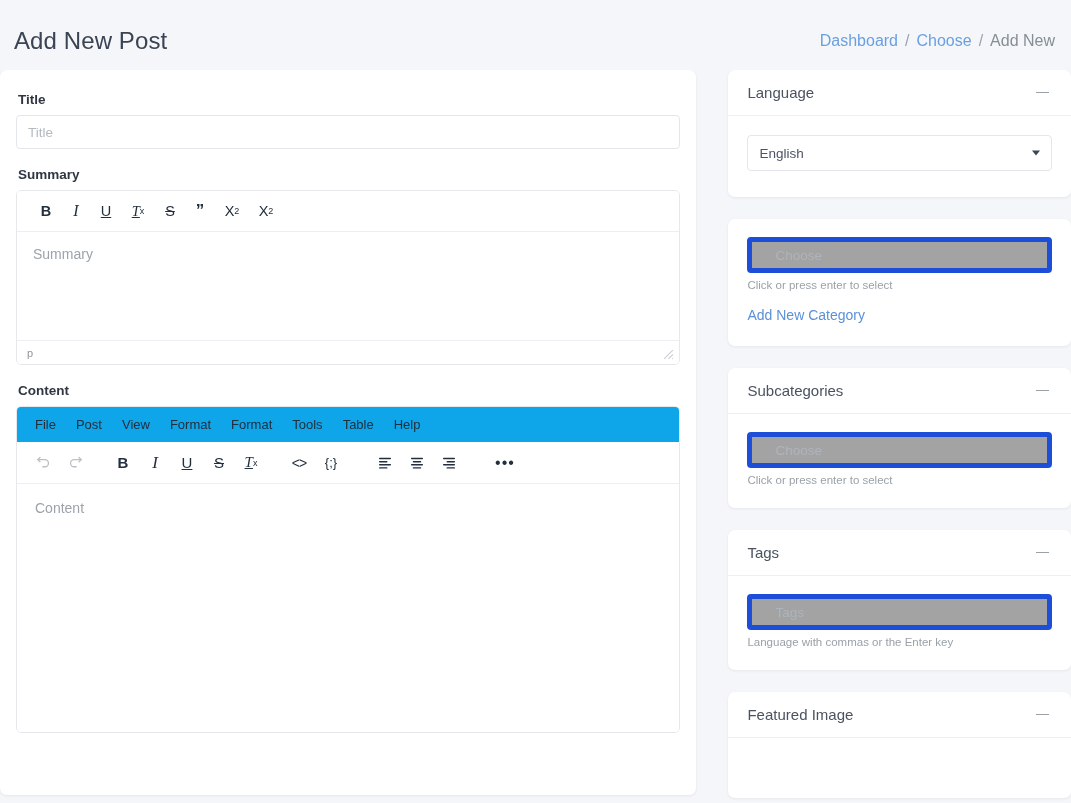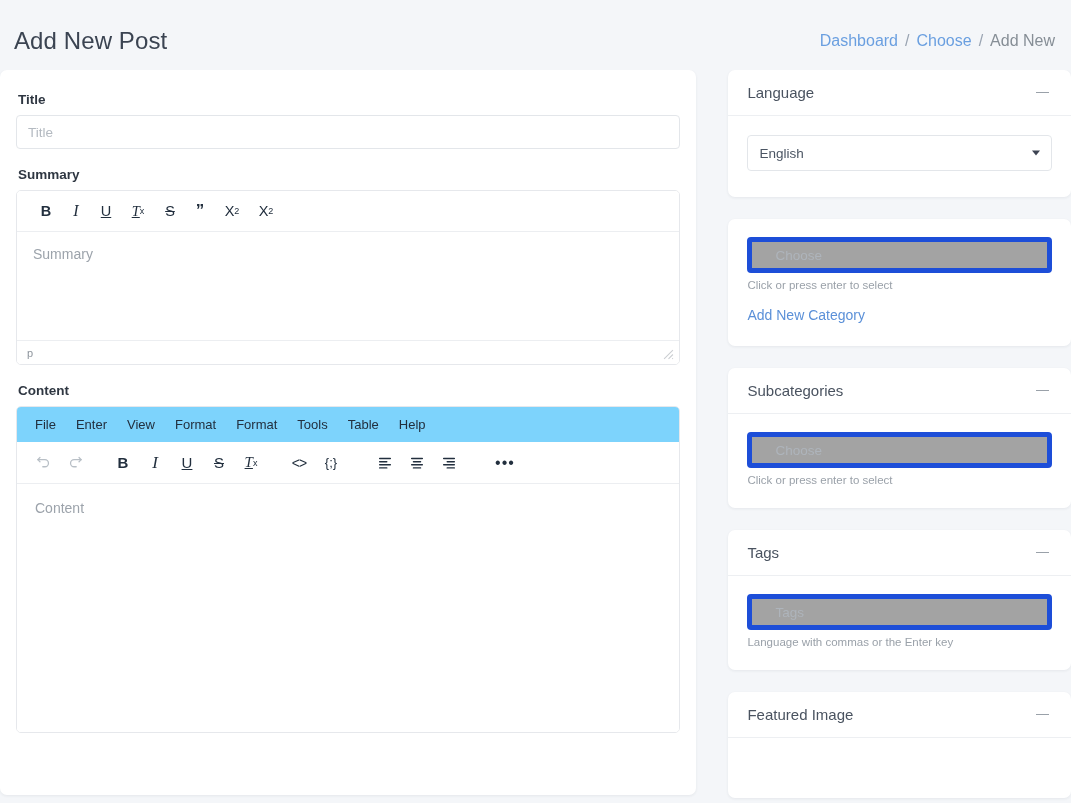--- a/index.html
+++ b/index.html
@@ -136,21 +136,21 @@
     opacity: .45;
   }
 
   
   .menubar {
     height: 35px;
     display: flex;
     align-items: center;
     gap: 2px;
     padding: 0 9px;
-    background: #7dd3fc;
+    background: #0ea5e9;
   }
   .menuitem {
     font-size: 13px;
     color: #222f3e;
     padding: 4px 9px;
     border-radius: 3px;
     cursor: pointer;
     user-select: none;
   }
   .content-toolbar {
@@ -324,21 +324,21 @@
         </svg>
       </div>
     </div>
 
     <div class="spacer-18"></div>
 
     <div class="field-label">Content</div>
     <div class="editor-box">
       <div class="menubar">
         <div class="menuitem">File</div>
-        <div class="menuitem">Enter</div>
+        <div class="menuitem">Post</div>
         <div class="menuitem">View</div>
         <div class="menuitem">Format</div>
         <div class="menuitem">Format</div>
         <div class="menuitem">Tools</div>
         <div class="menuitem">Table</div>
         <div class="menuitem">Help</div>
       </div>
       <div class="content-toolbar">
         <div class="tgroup">
           <div class="tbtn2 disabled">

